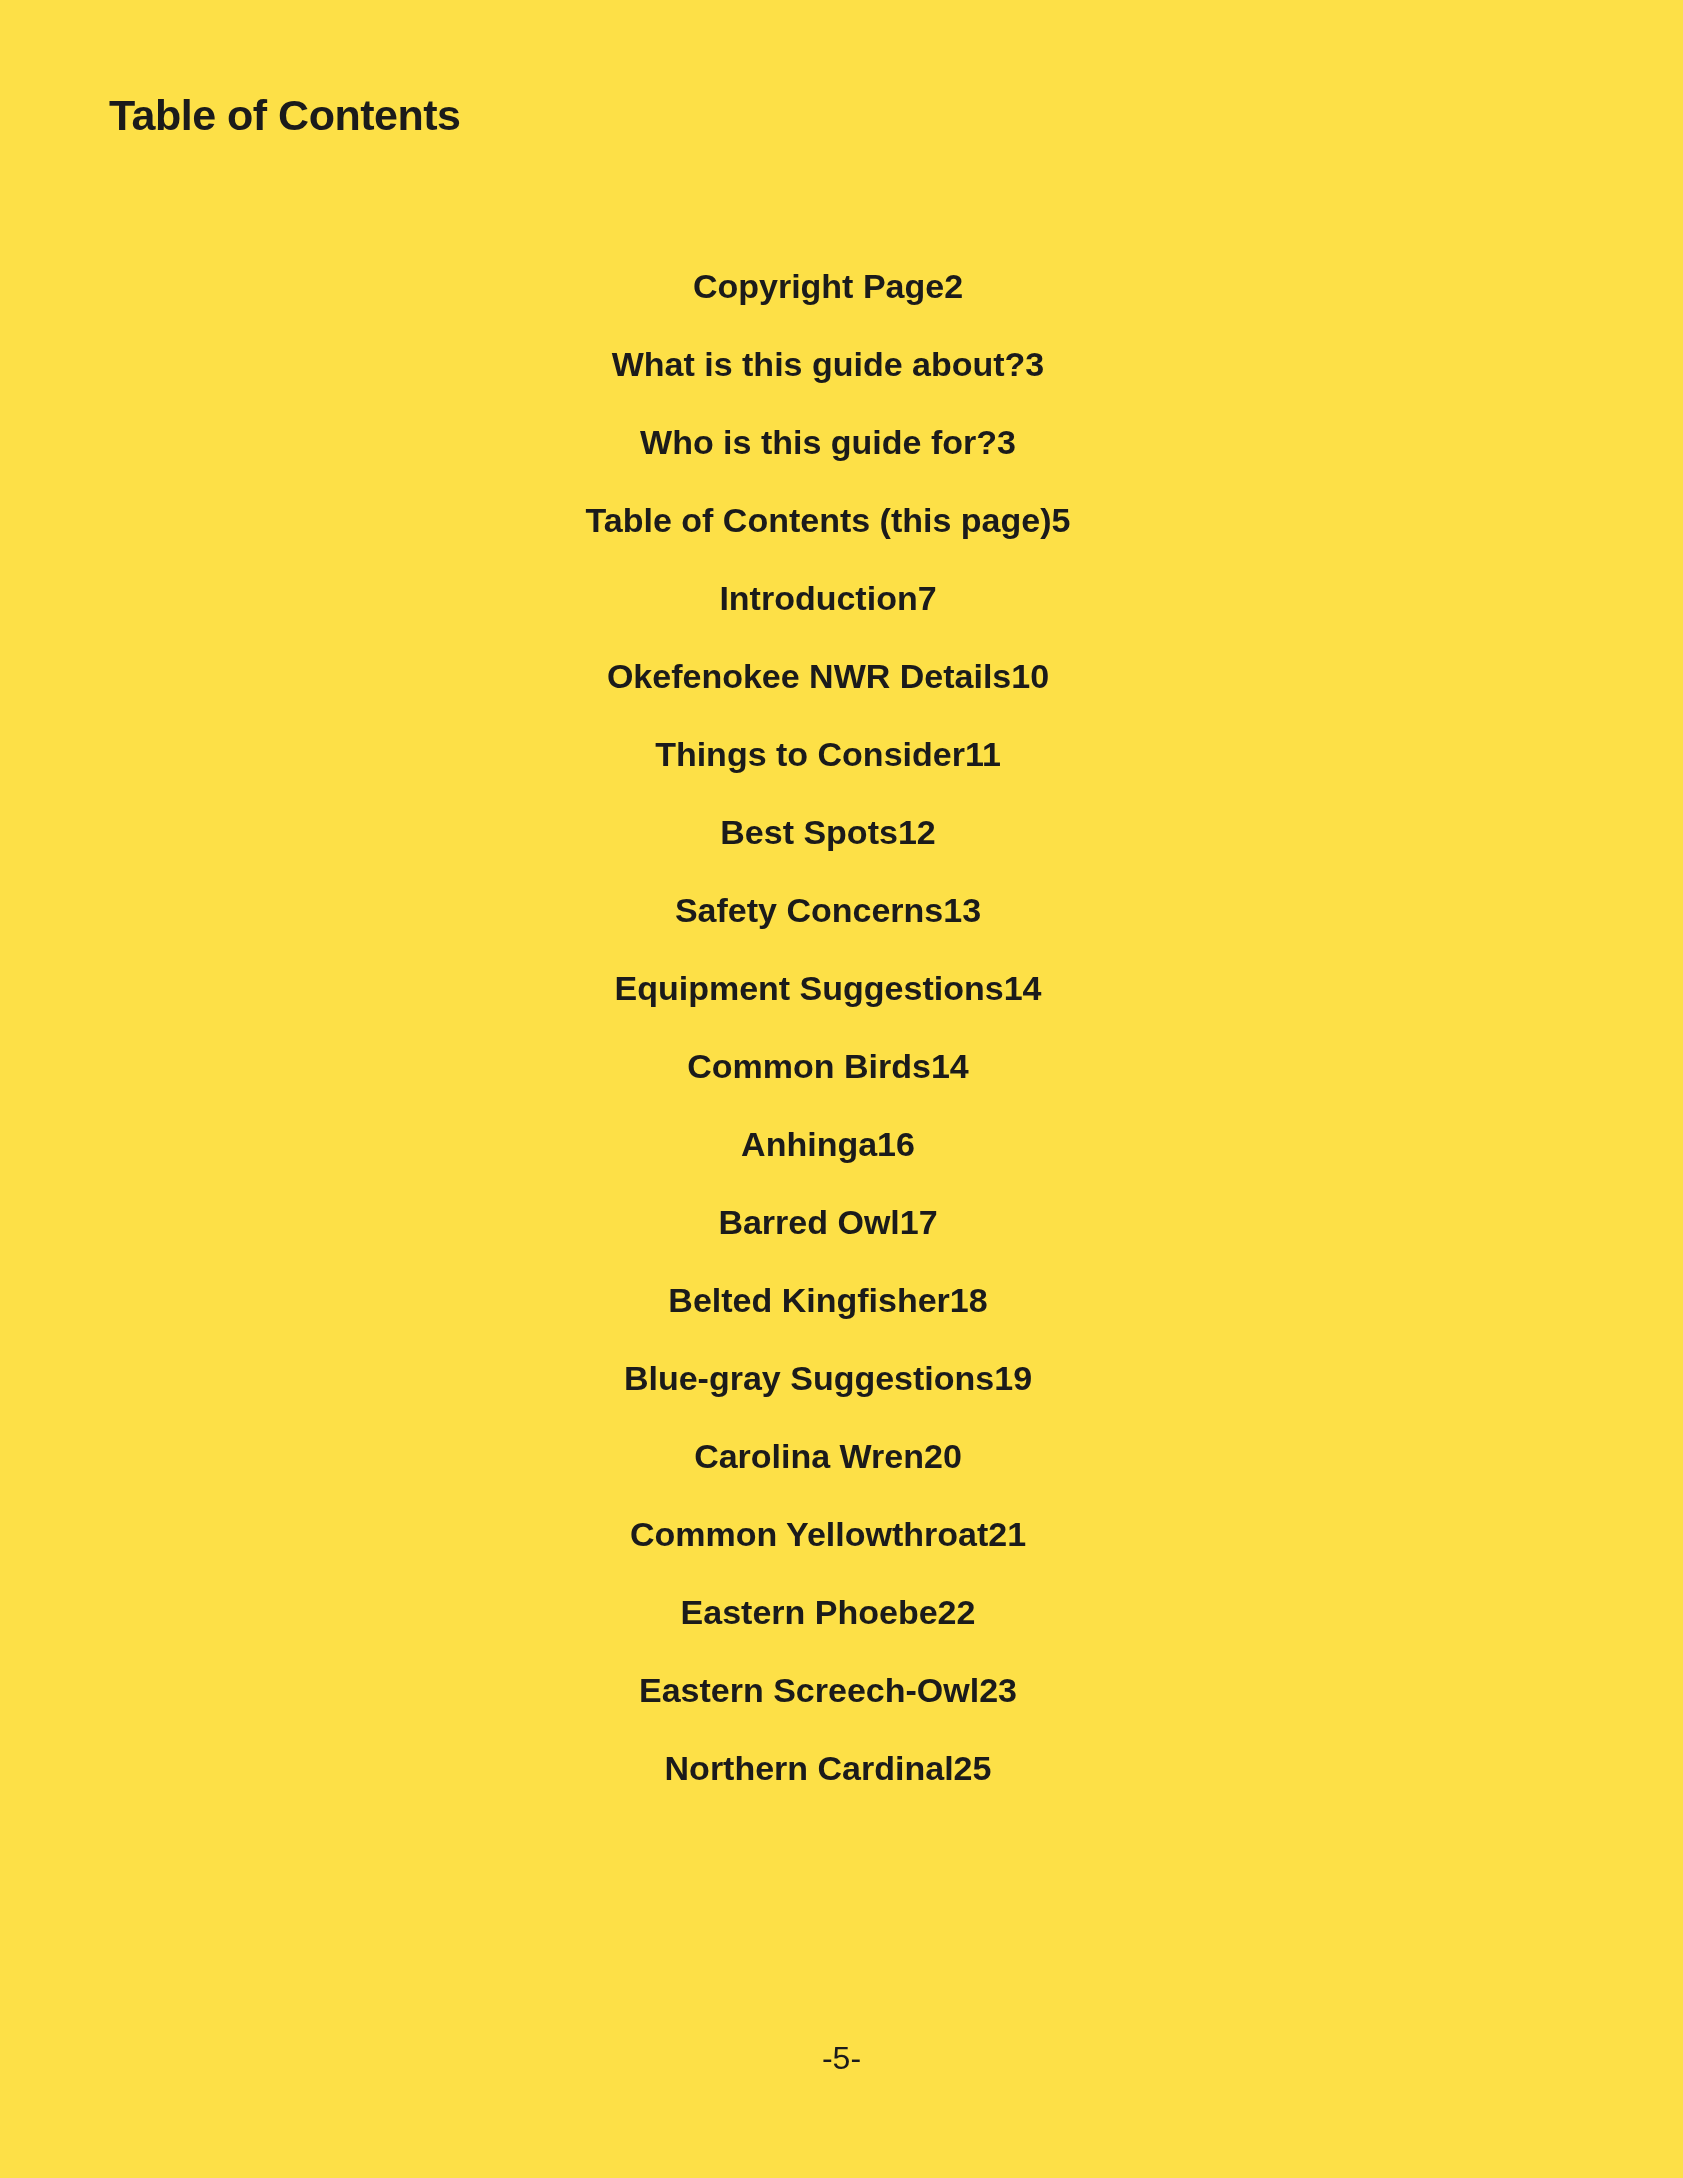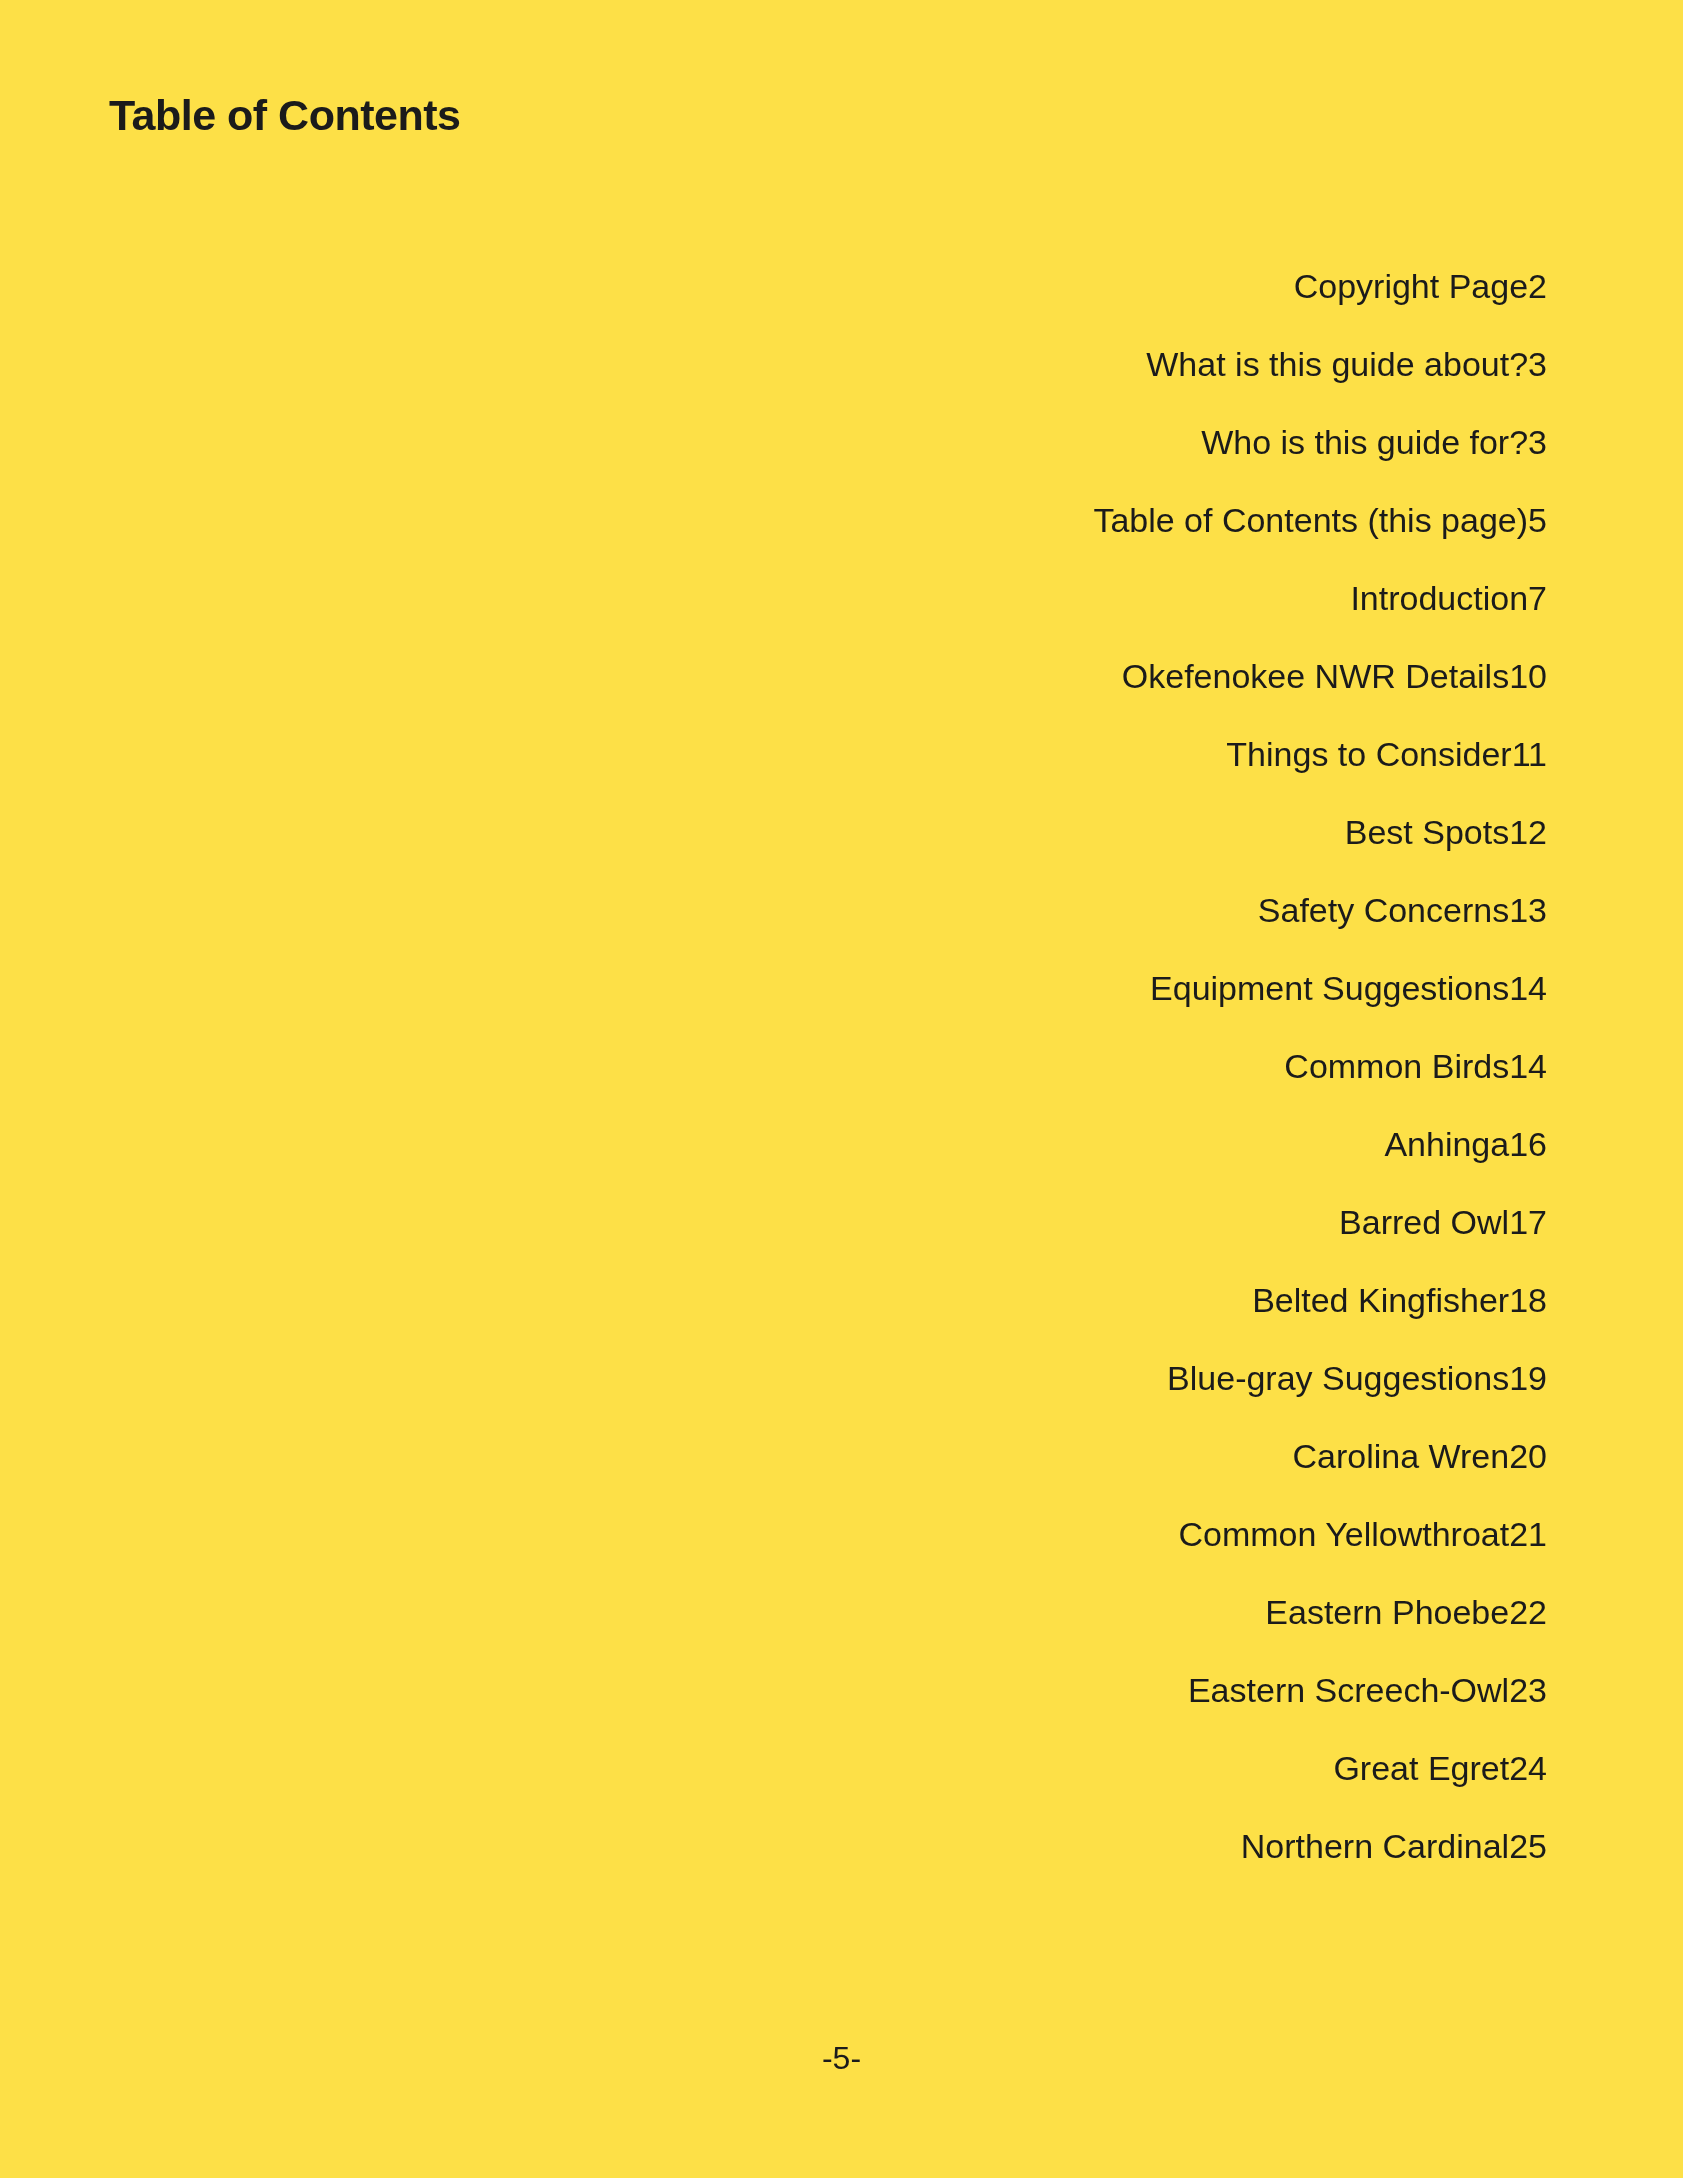--- a/index.html
+++ b/index.html
@@ -28,24 +28,25 @@
   }
   .toc-list {
     position: absolute;
     left: 109px;
     right: 136px;
     top: 247px;
   }
   .toc-row {
     height: 78px;
     display: flex;
-    justify-content: flex-end;
+    justify-content: center;
     align-items: center;
     font-size: 34px;
     line-height: 1;
+    font-weight: bold;
   }
   .toc-label {
     white-space: nowrap;
   }
   .toc-page {
     white-space: nowrap;
     text-align: right;
   }
   .page-footer {
     position: absolute;
@@ -153,24 +154,20 @@
   <div class="toc-row">
     <span class="toc-label">Eastern Phoebe</span>
     <span class="toc-page">22</span>
   </div>
 
   <div class="toc-row">
     <span class="toc-label">Eastern Screech-Owl</span>
     <span class="toc-page">23</span>
   </div>
 
-  <div class="toc-row">
-    <span class="toc-label">Great Egret</span>
-    <span class="toc-page">24</span>
-  </div>
 
   <div class="toc-row">
     <span class="toc-label">Northern Cardinal</span>
     <span class="toc-page">25</span>
   </div>
 </div>
 
   <div class="page-footer">-5-</div>
 </div>
 

